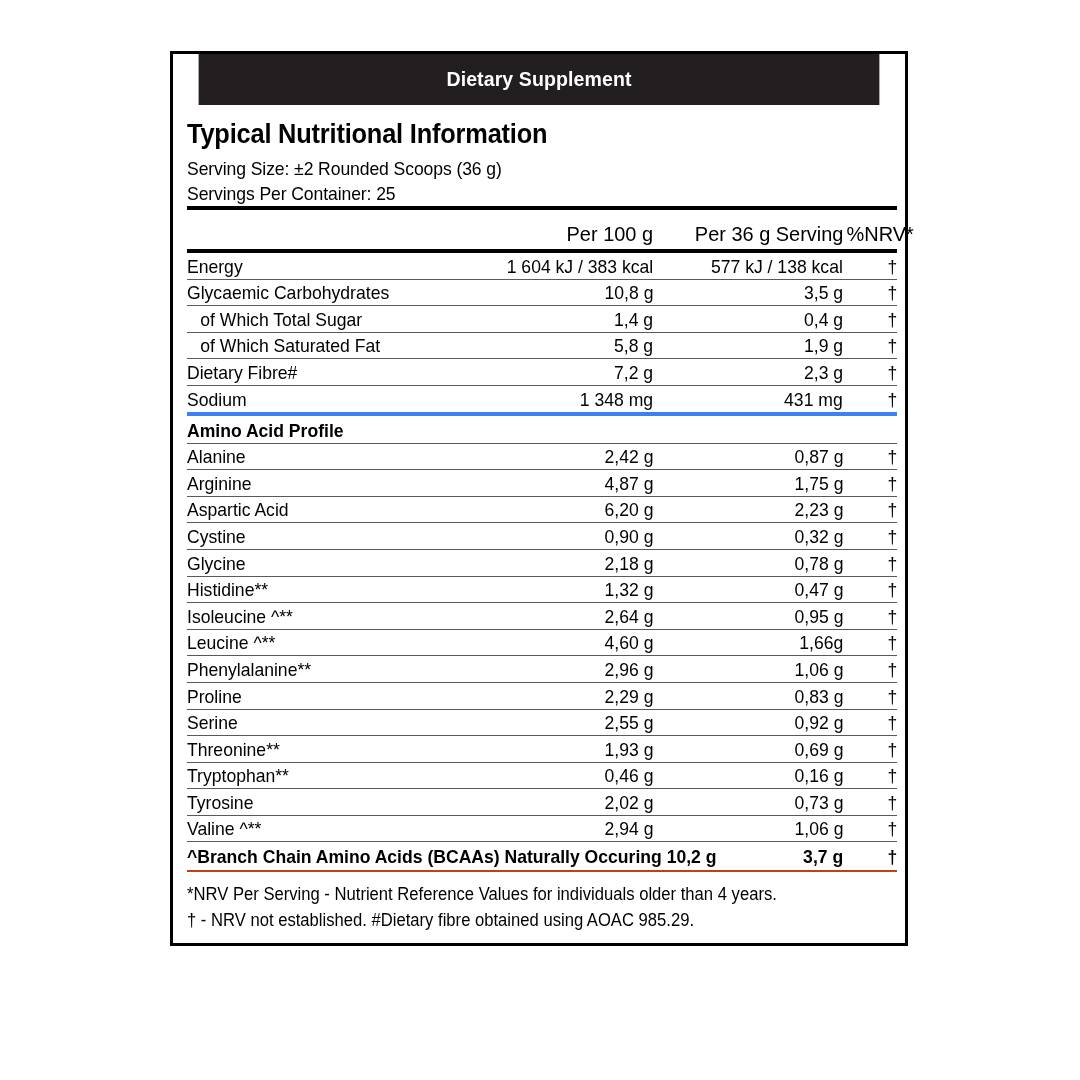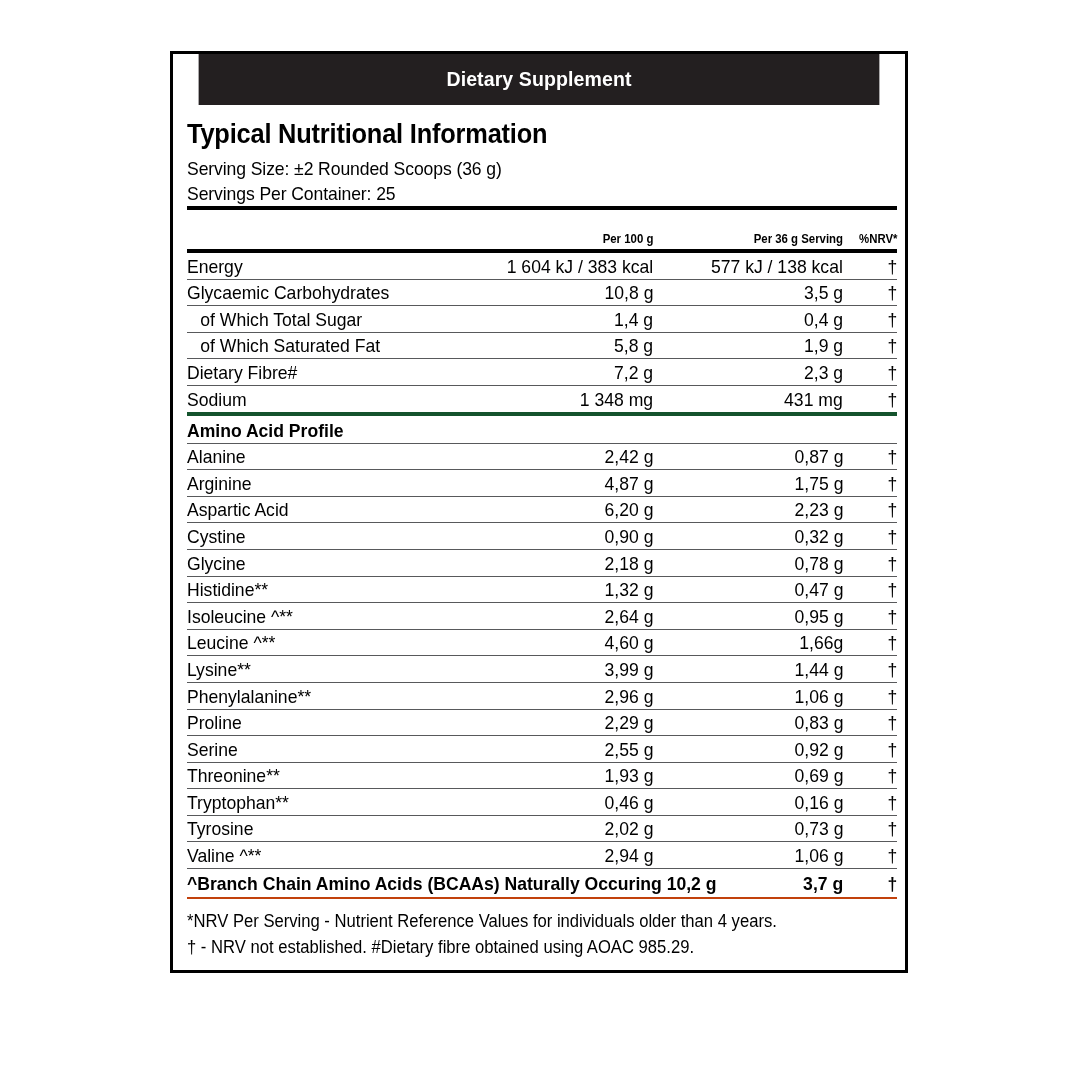--- a/index.html
+++ b/index.html
@@ -76,36 +76,36 @@
   .c-name  { width: 274px; text-align: left; margin-left: 23px; }
   .c-100   { width: 192px; text-align: right; }
   .c-serv  { width: 190px; text-align: right; }
   .c-nrv   { width: 54px;  text-align: right; margin-left: 36px; }
 
   .sq { display: inline-block; transform: scaleX(0.95); transform-origin: left center; }
   .sqr { display: inline-block; transform: scaleX(0.95); transform-origin: right center; }
 
   
   tr.hdr td {
-    font-weight: bold;
-    font-size: 12px;
+    font-weight: normal;
+    font-size: 21px;
     height: 36px;
     padding-bottom: 3px;
     text-align: right;
   }
   tr.rule-thick-top td { border-top: 4px solid #000000; }
   tr.rule-thick-bot td { border-bottom: 4px solid #000000; }
 
   
   tr.drow td {
     height: 24.6px;
     border-bottom: 1.6px solid #58595b;
     padding-bottom: 1px;
   }
-  tr.drow.last-macro td { border-bottom: 4px solid #14532d; }
+  tr.drow.last-macro td { border-bottom: 4px solid #3b82f6; }
   tr.sect td {
     height: 26px;
     font-weight: bold;
     border-bottom: 1.6px solid #58595b;
     padding-bottom: 1px;
   }
   tr.bcaa td {
     height: 26px;
     font-weight: bold;
     border-bottom: 2px solid #c2410c;
@@ -237,26 +237,20 @@
             <td class="c-serv"><span class="sqr">0,95 g</span></td>
             <td class="c-nrv"><span class="sqr">†</span></td>
           </tr>
           <tr class="drow">
             <td class="c-name"><span class="sq">Leucine ^**</span></td>
             <td class="c-100"><span class="sqr">4,60 g</span></td>
             <td class="c-serv"><span class="sqr">1,66g</span></td>
             <td class="c-nrv"><span class="sqr">†</span></td>
           </tr>
           <tr class="drow">
-            <td class="c-name"><span class="sq">Lysine**</span></td>
-            <td class="c-100"><span class="sqr">3,99 g</span></td>
-            <td class="c-serv"><span class="sqr">1,44 g</span></td>
-            <td class="c-nrv"><span class="sqr">†</span></td>
-          </tr>
-          <tr class="drow">
             <td class="c-name"><span class="sq">Phenylalanine**</span></td>
             <td class="c-100"><span class="sqr">2,96 g</span></td>
             <td class="c-serv"><span class="sqr">1,06 g</span></td>
             <td class="c-nrv"><span class="sqr">†</span></td>
           </tr>
           <tr class="drow">
             <td class="c-name"><span class="sq">Proline</span></td>
             <td class="c-100"><span class="sqr">2,29 g</span></td>
             <td class="c-serv"><span class="sqr">0,83 g</span></td>
             <td class="c-nrv"><span class="sqr">†</span></td>

